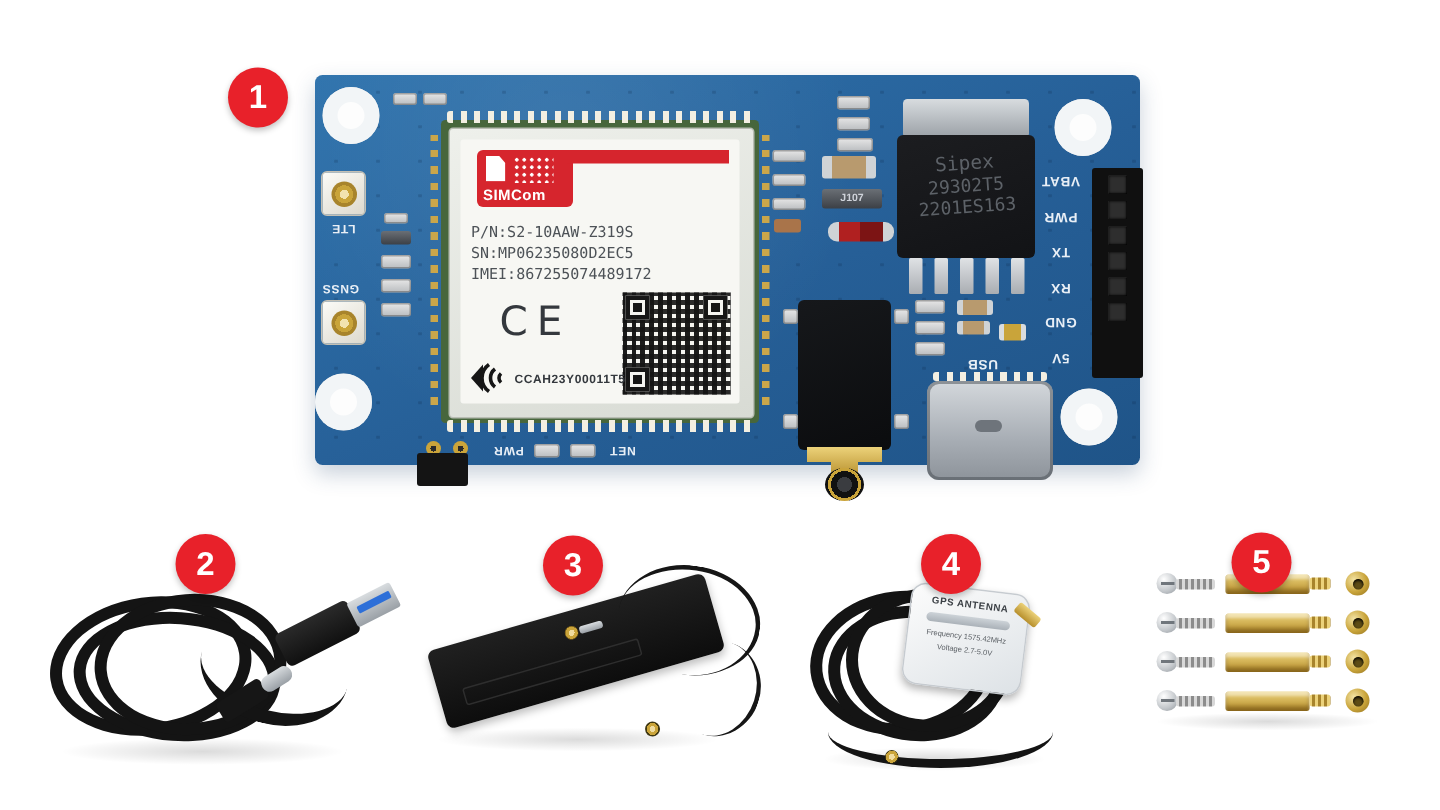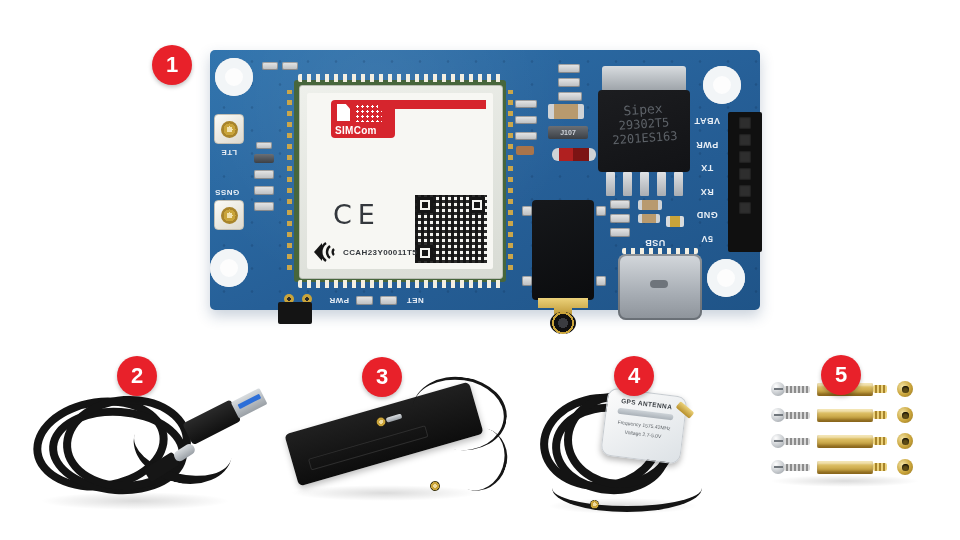--- a/index.html
+++ b/index.html
@@ -83,27 +83,32 @@
 
     <div id="module-base" class="abs"></div>
     <div class="abs padstrip" style="left:88px;top:24px;width:204px;height:8px;"></div>
     <div class="abs padstrip" style="left:88px;top:230px;width:204px;height:8px;"></div>
     <div class="abs padstrip-v" style="left:77px;top:40px;width:5px;height:180px;"></div>
     <div class="abs padstrip-v" style="left:298px;top:40px;width:5px;height:180px;"></div>
     <div id="shield" class="abs"></div>
 
     <div id="mlabel" class="abs">
 
-      <div class="abs redbox" style="left:24px;top:7px;width:64px;height:38px;border-radius:4px;">
+      <div class="abs redbox" style="left:11px;top:7px;width:64px;height:38px;border-radius:4px;">
         <div class="abs" style="left:6px;top:4px;width:13px;height:17px;background:#fff;clip-path:polygon(0 0,68% 0,100% 28%,100% 100%,0 100%);"></div>
         <div class="abs" style="left:24px;top:4px;width:27px;height:18px;background-image:radial-gradient(#fff 1.1px,transparent 1.3px);background-size:5px 5px;"></div>
         <div class="abs" style="left:4px;bottom:2px;color:#fff;font-weight:bold;font-size:10px;letter-spacing:.3px;">SIMCom</div>
       </div>
       <div class="abs redbox" style="left:71px;top:7px;width:108px;height:9px;"></div>
 
+      <div class="abs mono" style="left:7px;top:56px;font-size:10px;line-height:14px;color:#4d5257;">
+        <div>P/N:S2-10AAW-Z319S</div>
+        <div>SN:MP06235080D2EC5</div>
+        <div>IMEI:867255074489172</div>
+      </div>
 
       <div class="abs" style="left:26px;top:106px;font-size:27px;letter-spacing:6px;color:#34383d;font-family:'DejaVu Sans',sans-serif;text-align:right;">CE</div>
 
       <div class="abs qr" style="left:108px;top:102px;width:72px;height:68px;">
         <div class="abs finder" style="left:2px;top:2px;"></div>
         <div class="abs finder" style="right:2px;top:2px;"></div>
         <div class="abs finder" style="left:2px;bottom:2px;"></div>
       </div>
 
       <svg class="abs" style="left:4px;top:148px;" width="30" height="22" viewBox="0 0 30 22">

